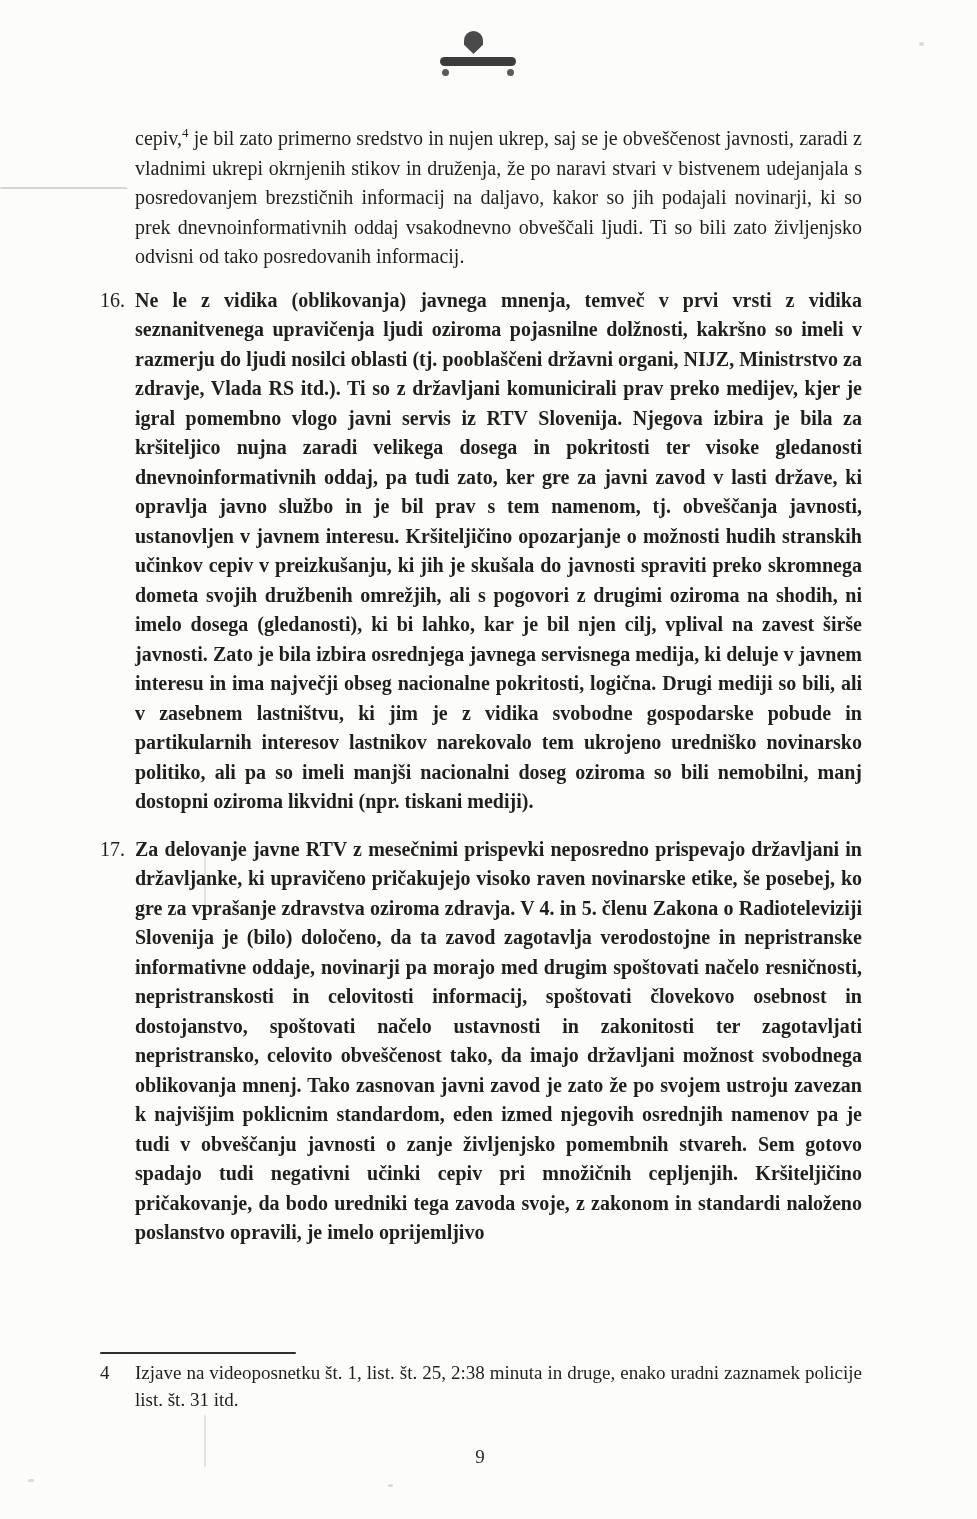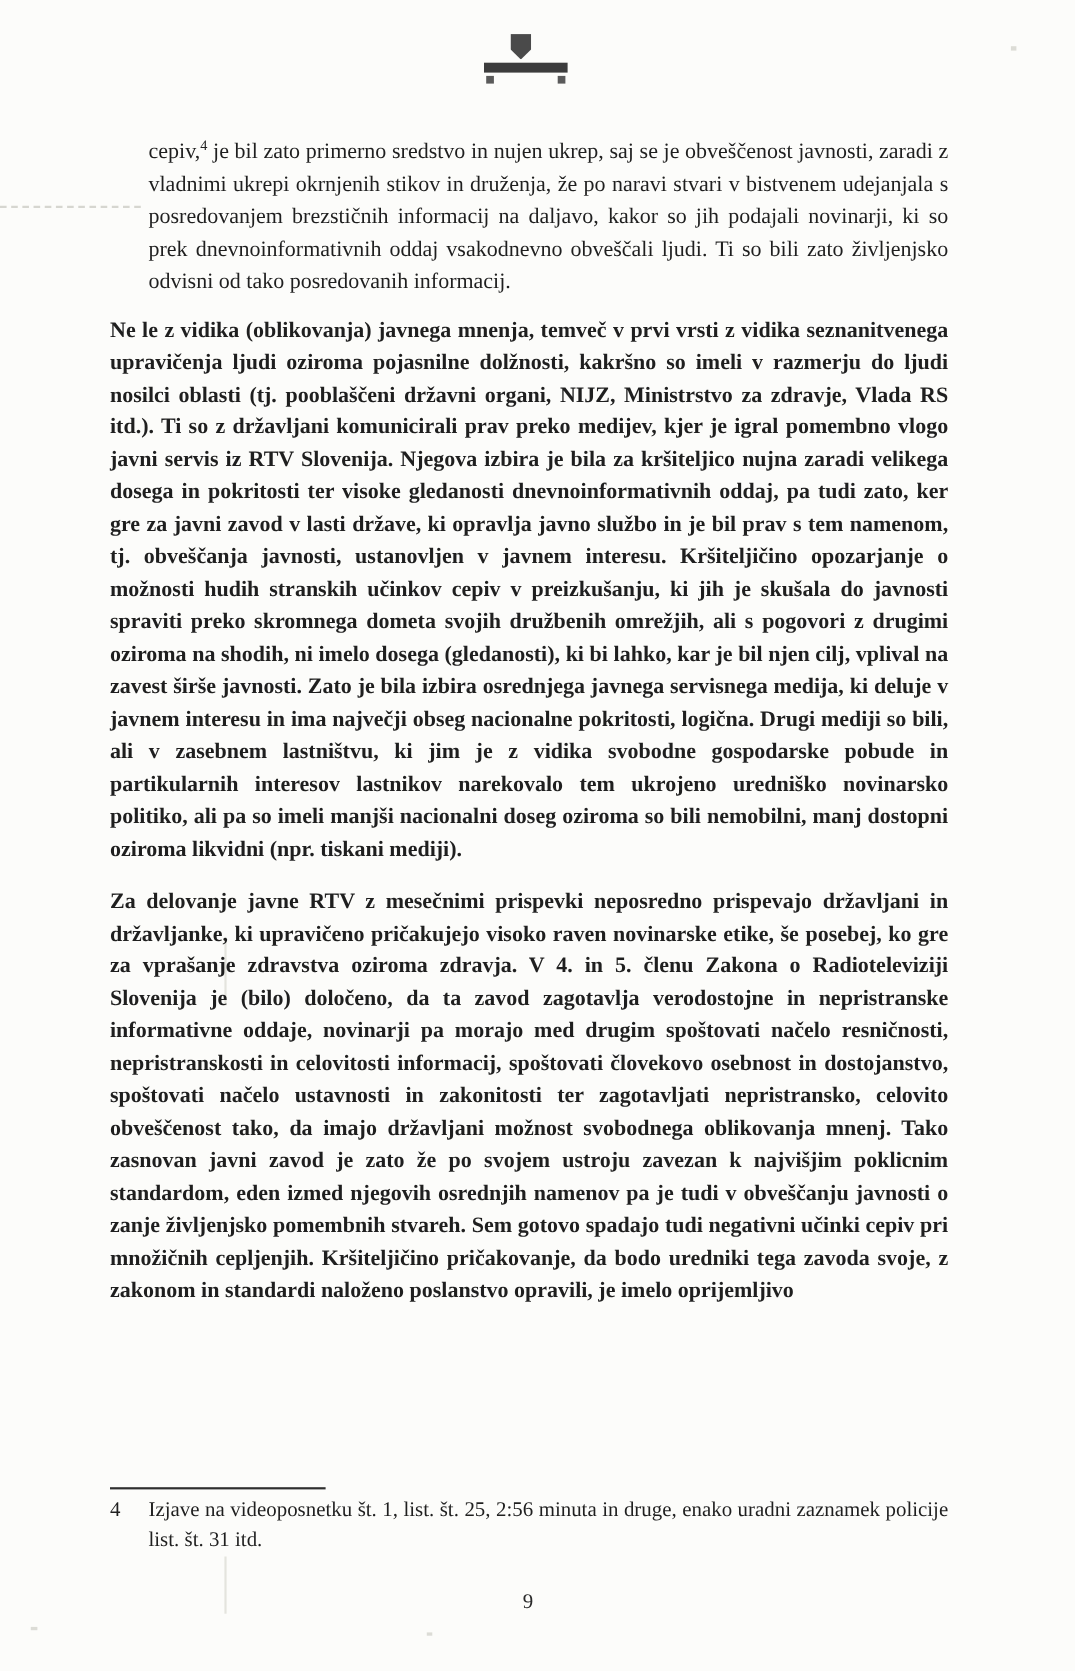--- a/index.html
+++ b/index.html
@@ -1,15 +1,15 @@
 <!DOCTYPE html>
 <html><head>
 <meta charset="utf-8">
 <style>
-  * { margin:0; padding:0; box-sizing:border-box; }
+  * { margin:0; padding:0; box-sizing:border-box;border-radius:13px; }
   html,body { width:977px; }
   body { background:#fcfcfa; }
   .page {
     position:relative; width:977px; height:1519px;
     background:#fcfcfa; color:#1f1f1f;
     font-family:"Liberation Serif", serif;
     overflow:hidden;
   }
 
   
@@ -75,32 +75,34 @@
   <div class="artifact-vline b"></div>
   <div class="artifact-speck a"></div>
   <div class="artifact-speck b"></div>
   <div class="artifact-speck c"></div>
 
   <div class="content">
 
     <p class="intro"><span>cepiv,</span><sup class="fn-ref">4</sup> <span>je bil zato primerno sredstvo in nujen ukrep, saj se je obveščenost javnosti, zaradi z vladnimi ukrepi okrnjenih stikov in druženja, že po naravi stvari v bistvenem udejanjala s posredovanjem brezstičnih informacij na daljavo, kakor so jih podajali novinarji, ki so prek dnevnoinformativnih oddaj vsakodnevno obveščali ljudi. Ti so bili zato življenjsko odvisni od tako posredovanih informacij.</span></p>
 
     <div class="item">
+      <div class="item-num">16.</div>
       <div class="item-body">Ne le z vidika (oblikovanja) javnega mnenja, temveč v prvi vrsti z vidika seznanitvenega upravičenja ljudi oziroma pojasnilne dolžnosti, kakršno so imeli v razmerju do ljudi nosilci oblasti (tj. pooblaščeni državni organi, NIJZ, Ministrstvo za zdravje, Vlada RS itd.). Ti so z državljani komunicirali prav preko medijev, kjer je igral pomembno vlogo javni servis iz RTV Slovenija. Njegova izbira je bila za kršiteljico nujna zaradi velikega dosega in pokritosti ter visoke gledanosti dnevnoinformativnih oddaj, pa tudi zato, ker gre za javni zavod v lasti države, ki opravlja javno službo in je bil prav s tem namenom, tj. obveščanja javnosti, ustanovljen v javnem interesu. Kršiteljičino opozarjanje o možnosti hudih stranskih učinkov cepiv v preizkušanju, ki jih je skušala do javnosti spraviti preko skromnega dometa svojih družbenih omrežjih, ali s pogovori z drugimi oziroma na shodih, ni imelo dosega (gledanosti), ki bi lahko, kar je bil njen cilj, vplival na zavest širše javnosti. Zato je bila izbira osrednjega javnega servisnega medija, ki deluje v javnem interesu in ima največji obseg nacionalne pokritosti, logična. Drugi mediji so bili, ali v zasebnem lastništvu, ki jim je z vidika svobodne gospodarske pobude in partikularnih interesov lastnikov narekovalo tem ukrojeno uredniško novinarsko politiko, ali pa so imeli manjši nacionalni doseg oziroma so bili nemobilni, manj dostopni oziroma likvidni (npr. tiskani mediji).</div>
     </div>
 
     <div class="item">
+      <div class="item-num">17.</div>
       <div class="item-body">Za delovanje javne RTV z mesečnimi prispevki neposredno prispevajo državljani in državljanke, ki upravičeno pričakujejo visoko raven novinarske etike, še posebej, ko gre za vprašanje zdravstva oziroma zdravja. V 4. in 5. členu Zakona o Radioteleviziji Slovenija je (bilo) določeno, da ta zavod zagotavlja verodostojne in nepristranske informativne oddaje, novinarji pa morajo med drugim spoštovati načelo resničnosti, nepristranskosti in celovitosti informacij, spoštovati človekovo osebnost in dostojanstvo, spoštovati načelo ustavnosti in zakonitosti ter zagotavljati nepristransko, celovito obveščenost tako, da imajo državljani možnost svobodnega oblikovanja mnenj. Tako zasnovan javni zavod je zato že po svojem ustroju zavezan k najvišjim poklicnim standardom, eden izmed njegovih osrednjih namenov pa je tudi v obveščanju javnosti o zanje življenjsko pomembnih stvareh. Sem gotovo spadajo tudi negativni učinki cepiv pri množičnih cepljenjih. Kršiteljičino pričakovanje, da bodo uredniki tega zavoda svoje, z zakonom in standardi naloženo poslanstvo opravili, je imelo oprijemljivo</div>
     </div>
 
   </div>
 
   <div class="footnote-area">
     <div class="footnote-rule"></div>
     <div class="footnote-row">
       <div class="fn-num">4</div>
-      <div class="fn-text">Izjave na videoposnetku št. 1, list. št. 25, 2:56 minuta in druge, enako uradni zaznamek policije list. št. 31 itd.</div>
+      <div class="fn-text">Izjave na videoposnetku št. 1, list. št. 25, 2:38 minuta in druge, enako uradni zaznamek policije list. št. 31 itd.</div>
     </div>
   </div>
 
   <div class="page-number">9</div>
 
 </div>
 
 </body></html>

